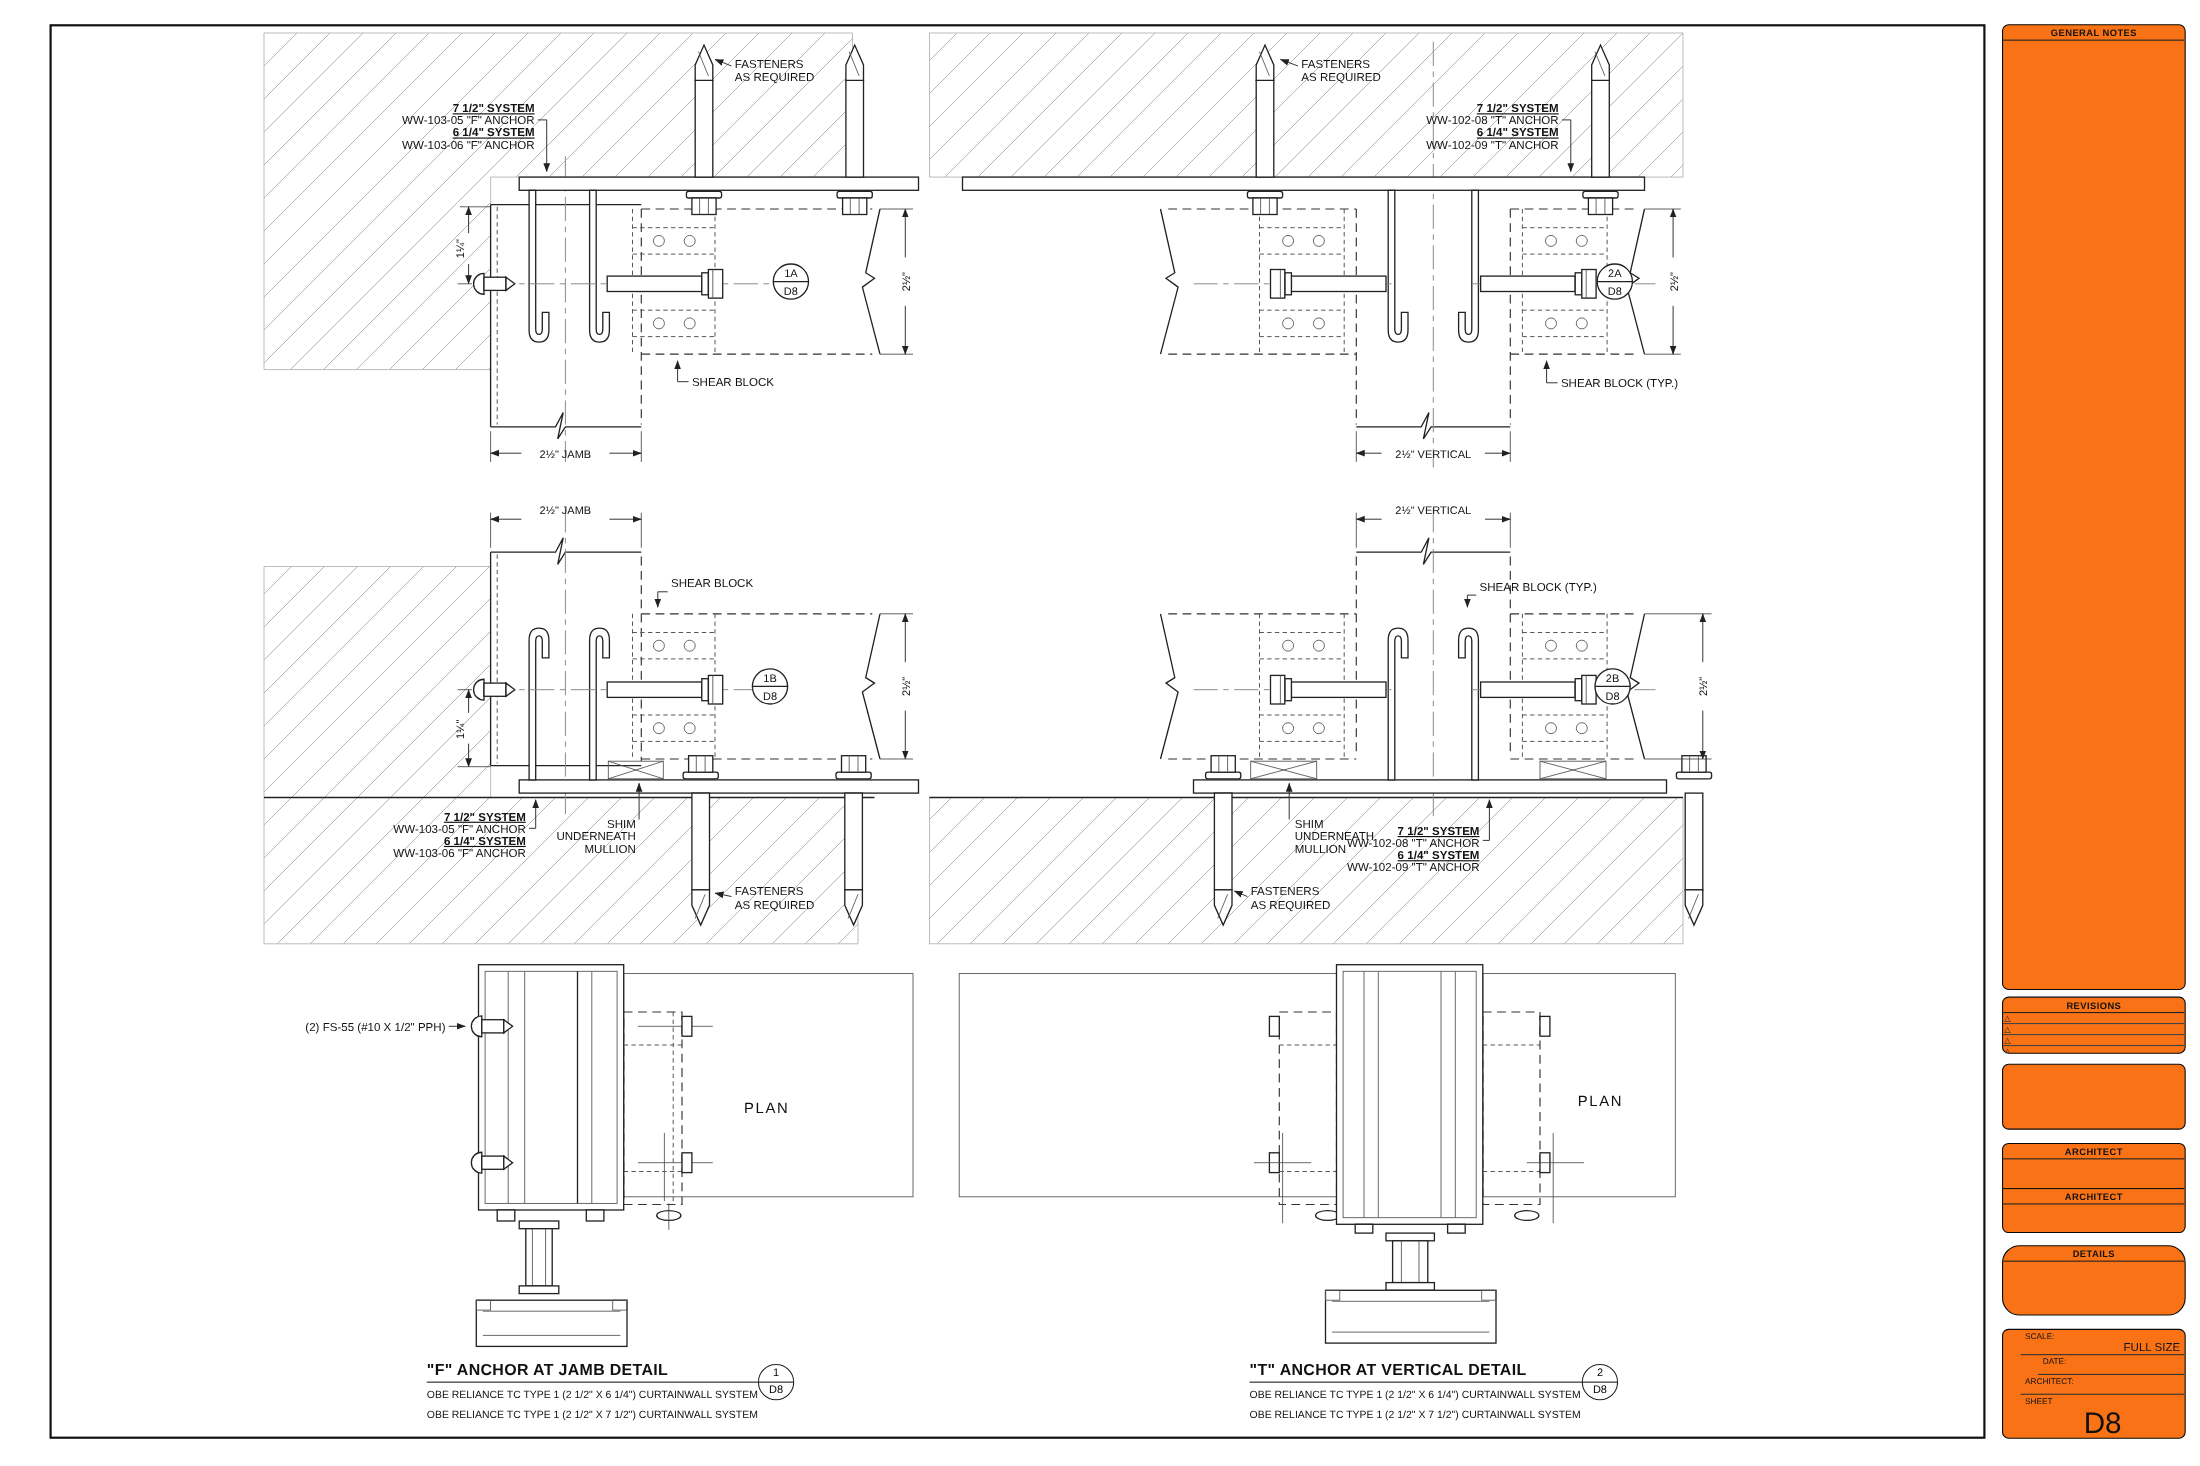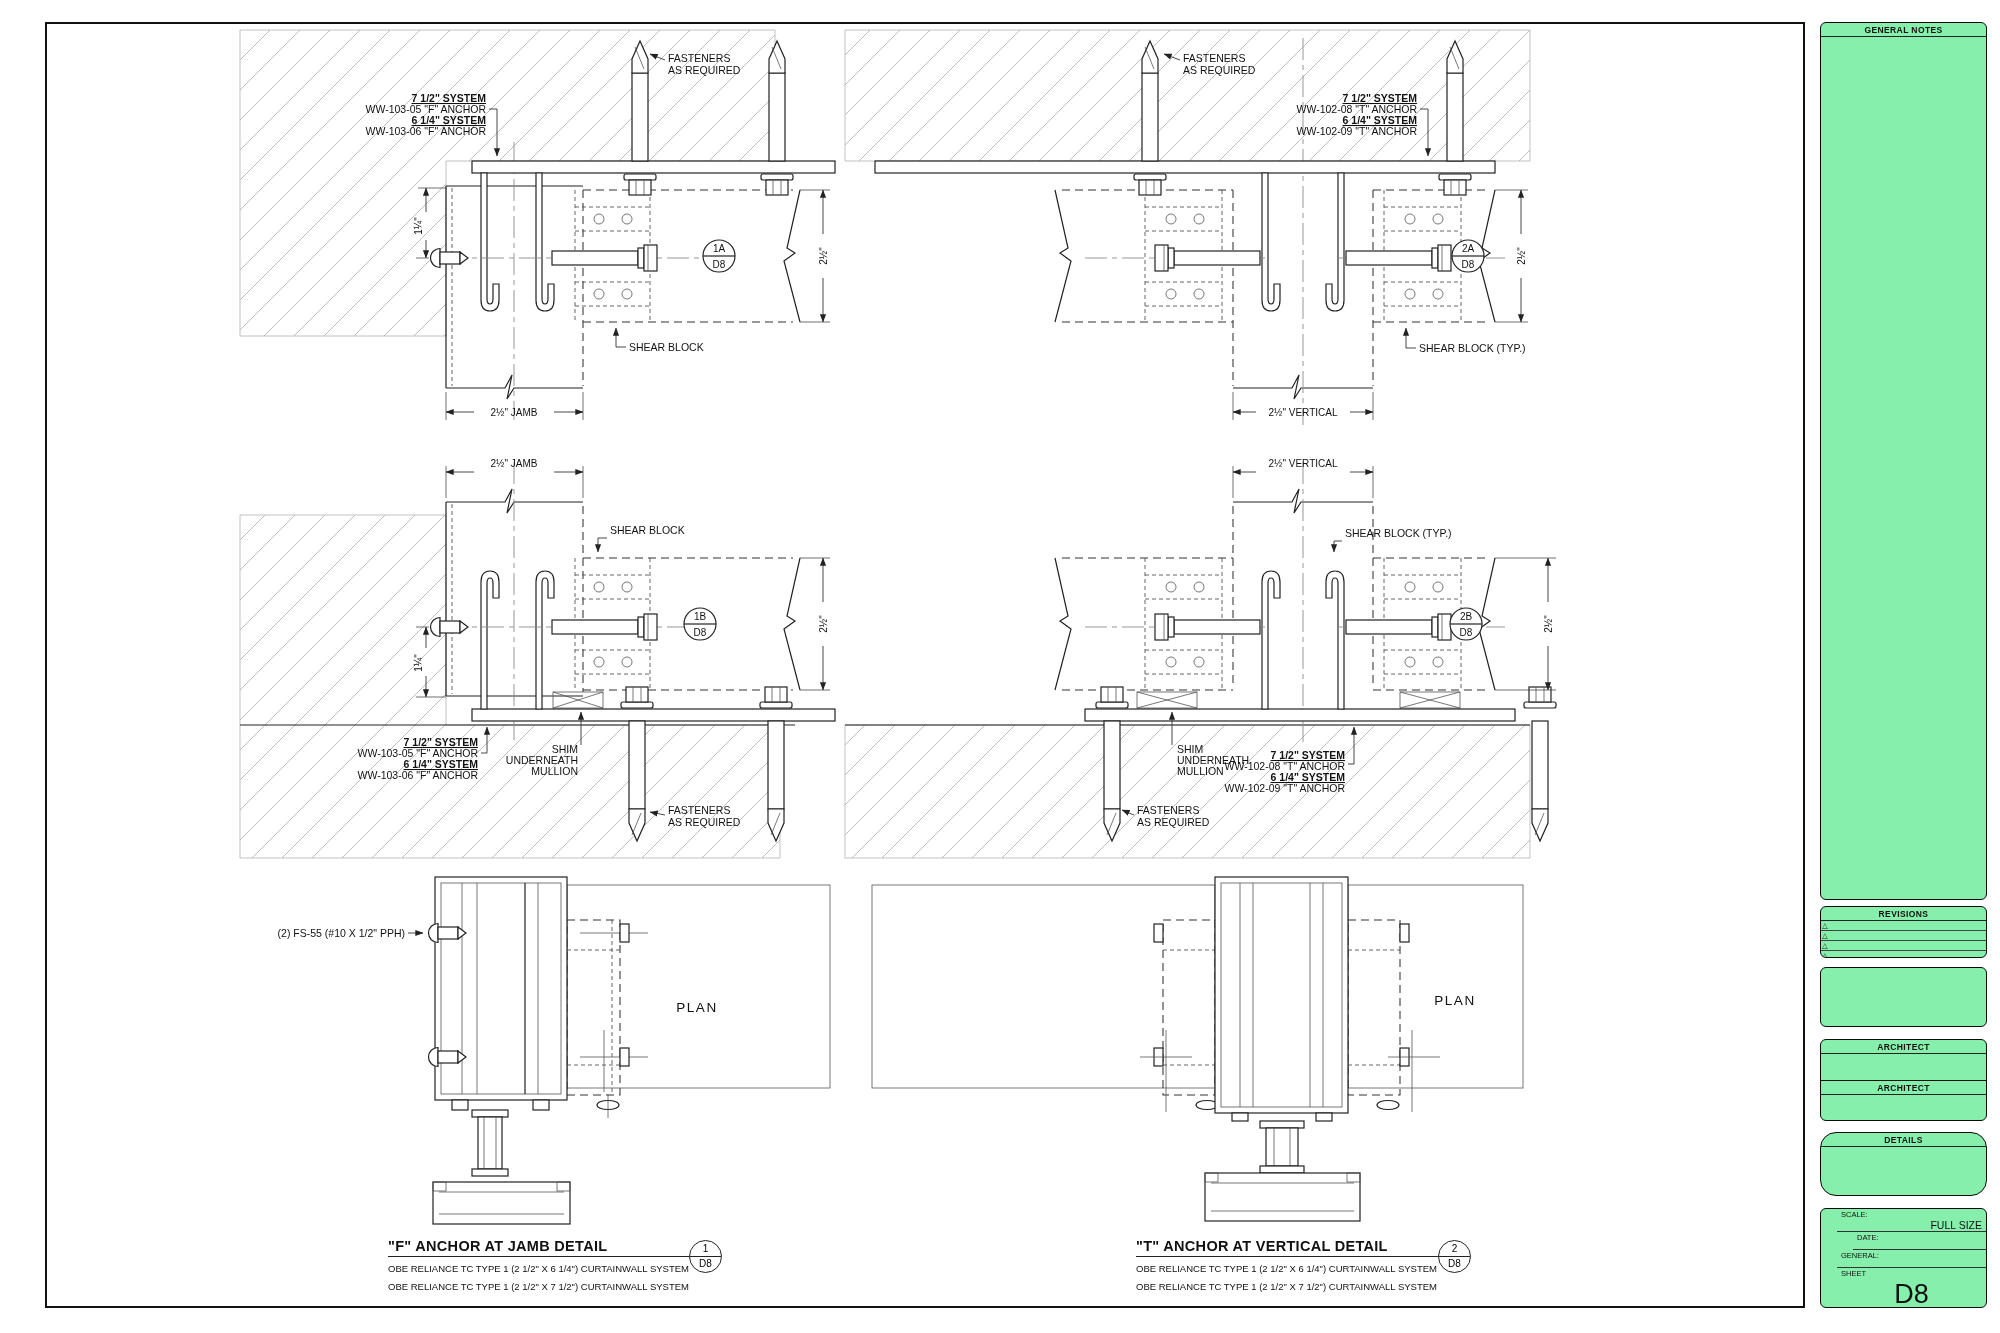--- a/index.html
+++ b/index.html
@@ -23,21 +23,21 @@
   .plantx{font:13.5px "Liberation Sans",sans-serif;fill:#111;letter-spacing:1.5px;}
   
   .dtitle{position:absolute;width:318px;}
   .dtitle .t{font-size:14.5px;font-weight:600;color:#111;letter-spacing:.3px;border-bottom:1.6px solid #222;padding-bottom:2px;white-space:nowrap;}
   .dtitle .s{font-size:9.5px;color:#111;line-height:11.5px;margin-top:6px;white-space:nowrap;}
   .tbubble{position:absolute;width:33px;height:33px;border:1.4px solid #222;border-radius:50%;background:#fff;text-align:center;box-sizing:border-box;}
   .tbubble .n{display:block;font-size:10px;line-height:15px;border-bottom:1.2px solid #222;}
   .tbubble .s{display:block;font-size:10px;line-height:13px;}
   
   #tblock{position:absolute;left:1820px;top:22px;width:167px;height:1286px;}
-  .tb-box{position:absolute;left:0;width:167px;border:1.9px solid #0a0a0a;border-radius:6px;background:#86efac;box-sizing:border-box;overflow:hidden;}
+  .tb-box{position:absolute;left:0;width:167px;border:1.9px solid #0a0a0a;border-radius:6px;background:#f97316;box-sizing:border-box;overflow:hidden;}
   .tb-head{font-size:8.5px;font-weight:600;color:#111;text-align:center;letter-spacing:.4px;padding:2px 0 1px;border-bottom:1.1px solid #222;}
   .rev-row{height:9px;border-bottom:.9px solid #444;position:relative;}
   .rev-row:last-child{border-bottom:none;}
   .rev-tri{position:absolute;left:1px;top:0px;font-size:7.5px;line-height:9px;color:#222;}
   .half{height:40px;border-bottom:1.7px solid #111;}
   .half2{height:39px;}
   .sc-row{border-bottom:1px solid #333;padding:1px 4px;box-sizing:border-box;}
   .sc-lab{font-size:7.5px;color:#111;}
   .sc-val{font-size:10.5px;color:#111;text-align:right;}
   .sheet-num{font-size:27px;color:#111;text-align:center;margin-top:1px;}
@@ -497,21 +497,21 @@
     </div>
     <div class="tb-box" style="top:1186px;height:100px;padding-left:16px;">
       <div class="sc-row" style="height:23px;">
         <div class="sc-lab">SCALE:</div>
         <div class="sc-val">FULL SIZE</div>
       </div>
       <div class="sc-row" style="height:18px;margin-left:16px;">
         <div class="sc-lab">DATE:</div>
       </div>
       <div class="sc-row" style="height:18px;">
-        <div class="sc-lab">GENERAL:</div>
+        <div class="sc-lab">ARCHITECT:</div>
       </div>
       <div class="sc-row" style="height:37px;border-bottom:none;">
         <div class="sc-lab">SHEET</div>
         <div class="sheet-num">D8</div>
       </div>
     </div>
   </div>
 </div>
 
 </body></html>

